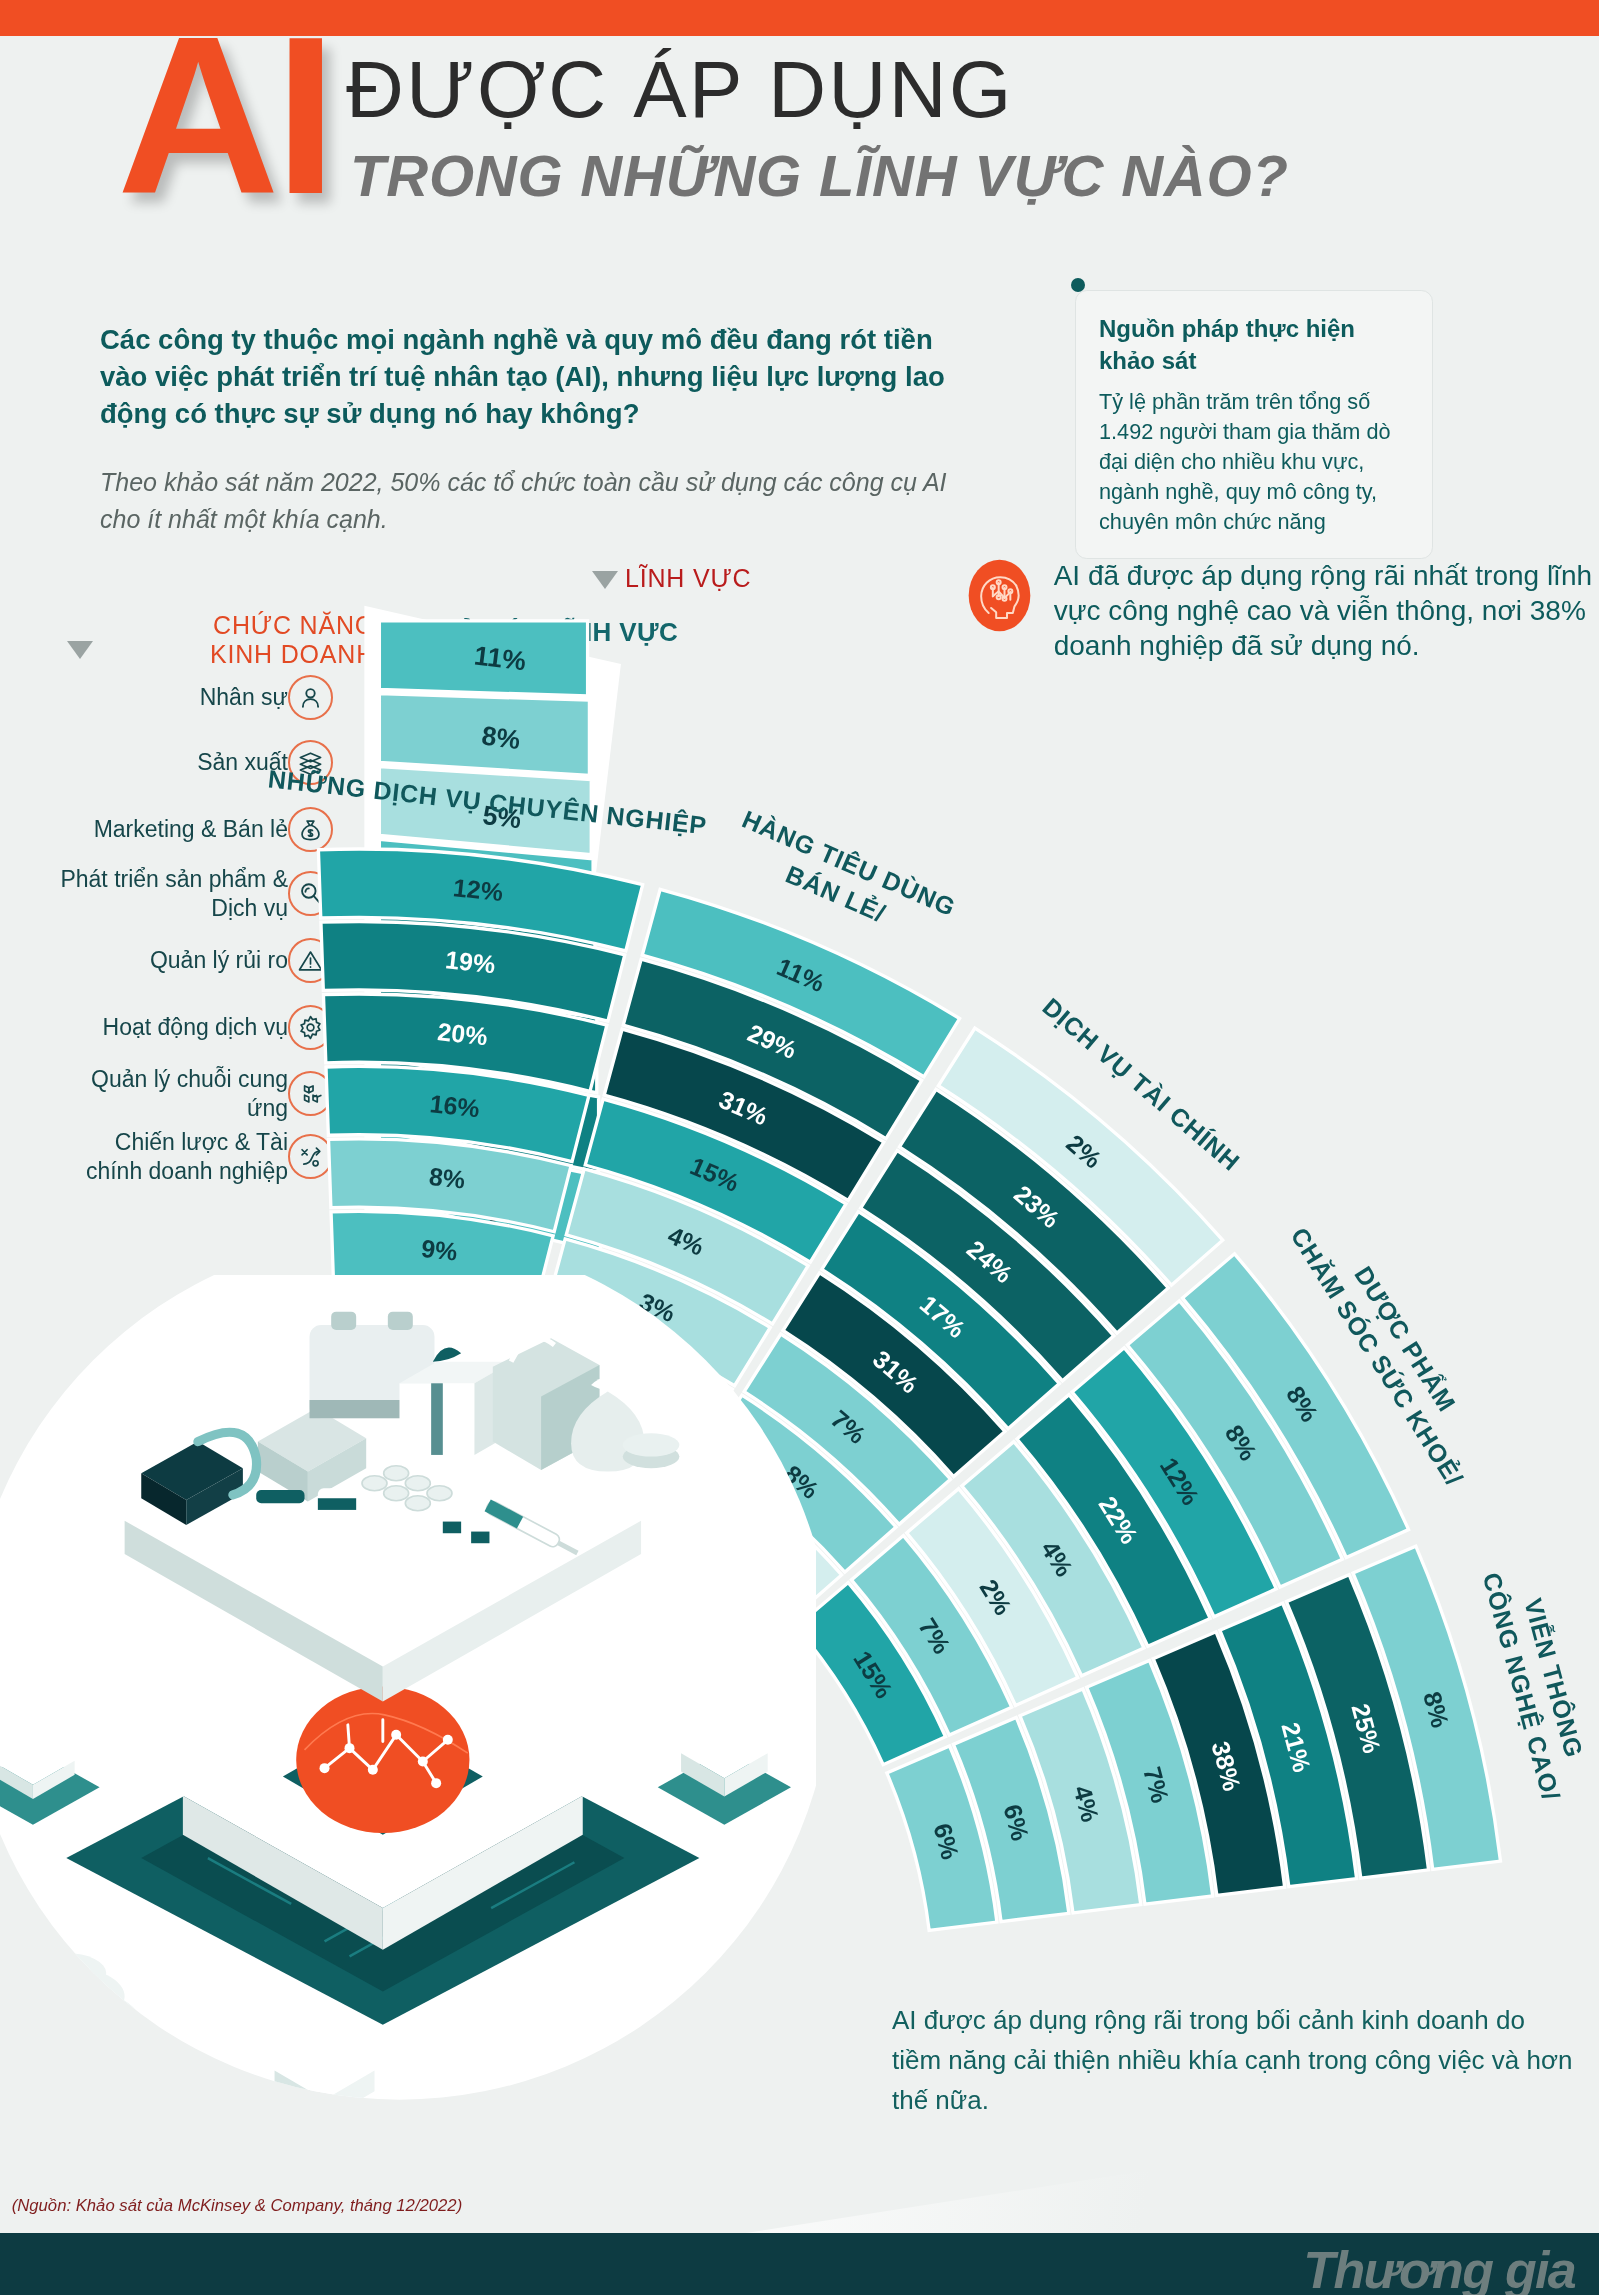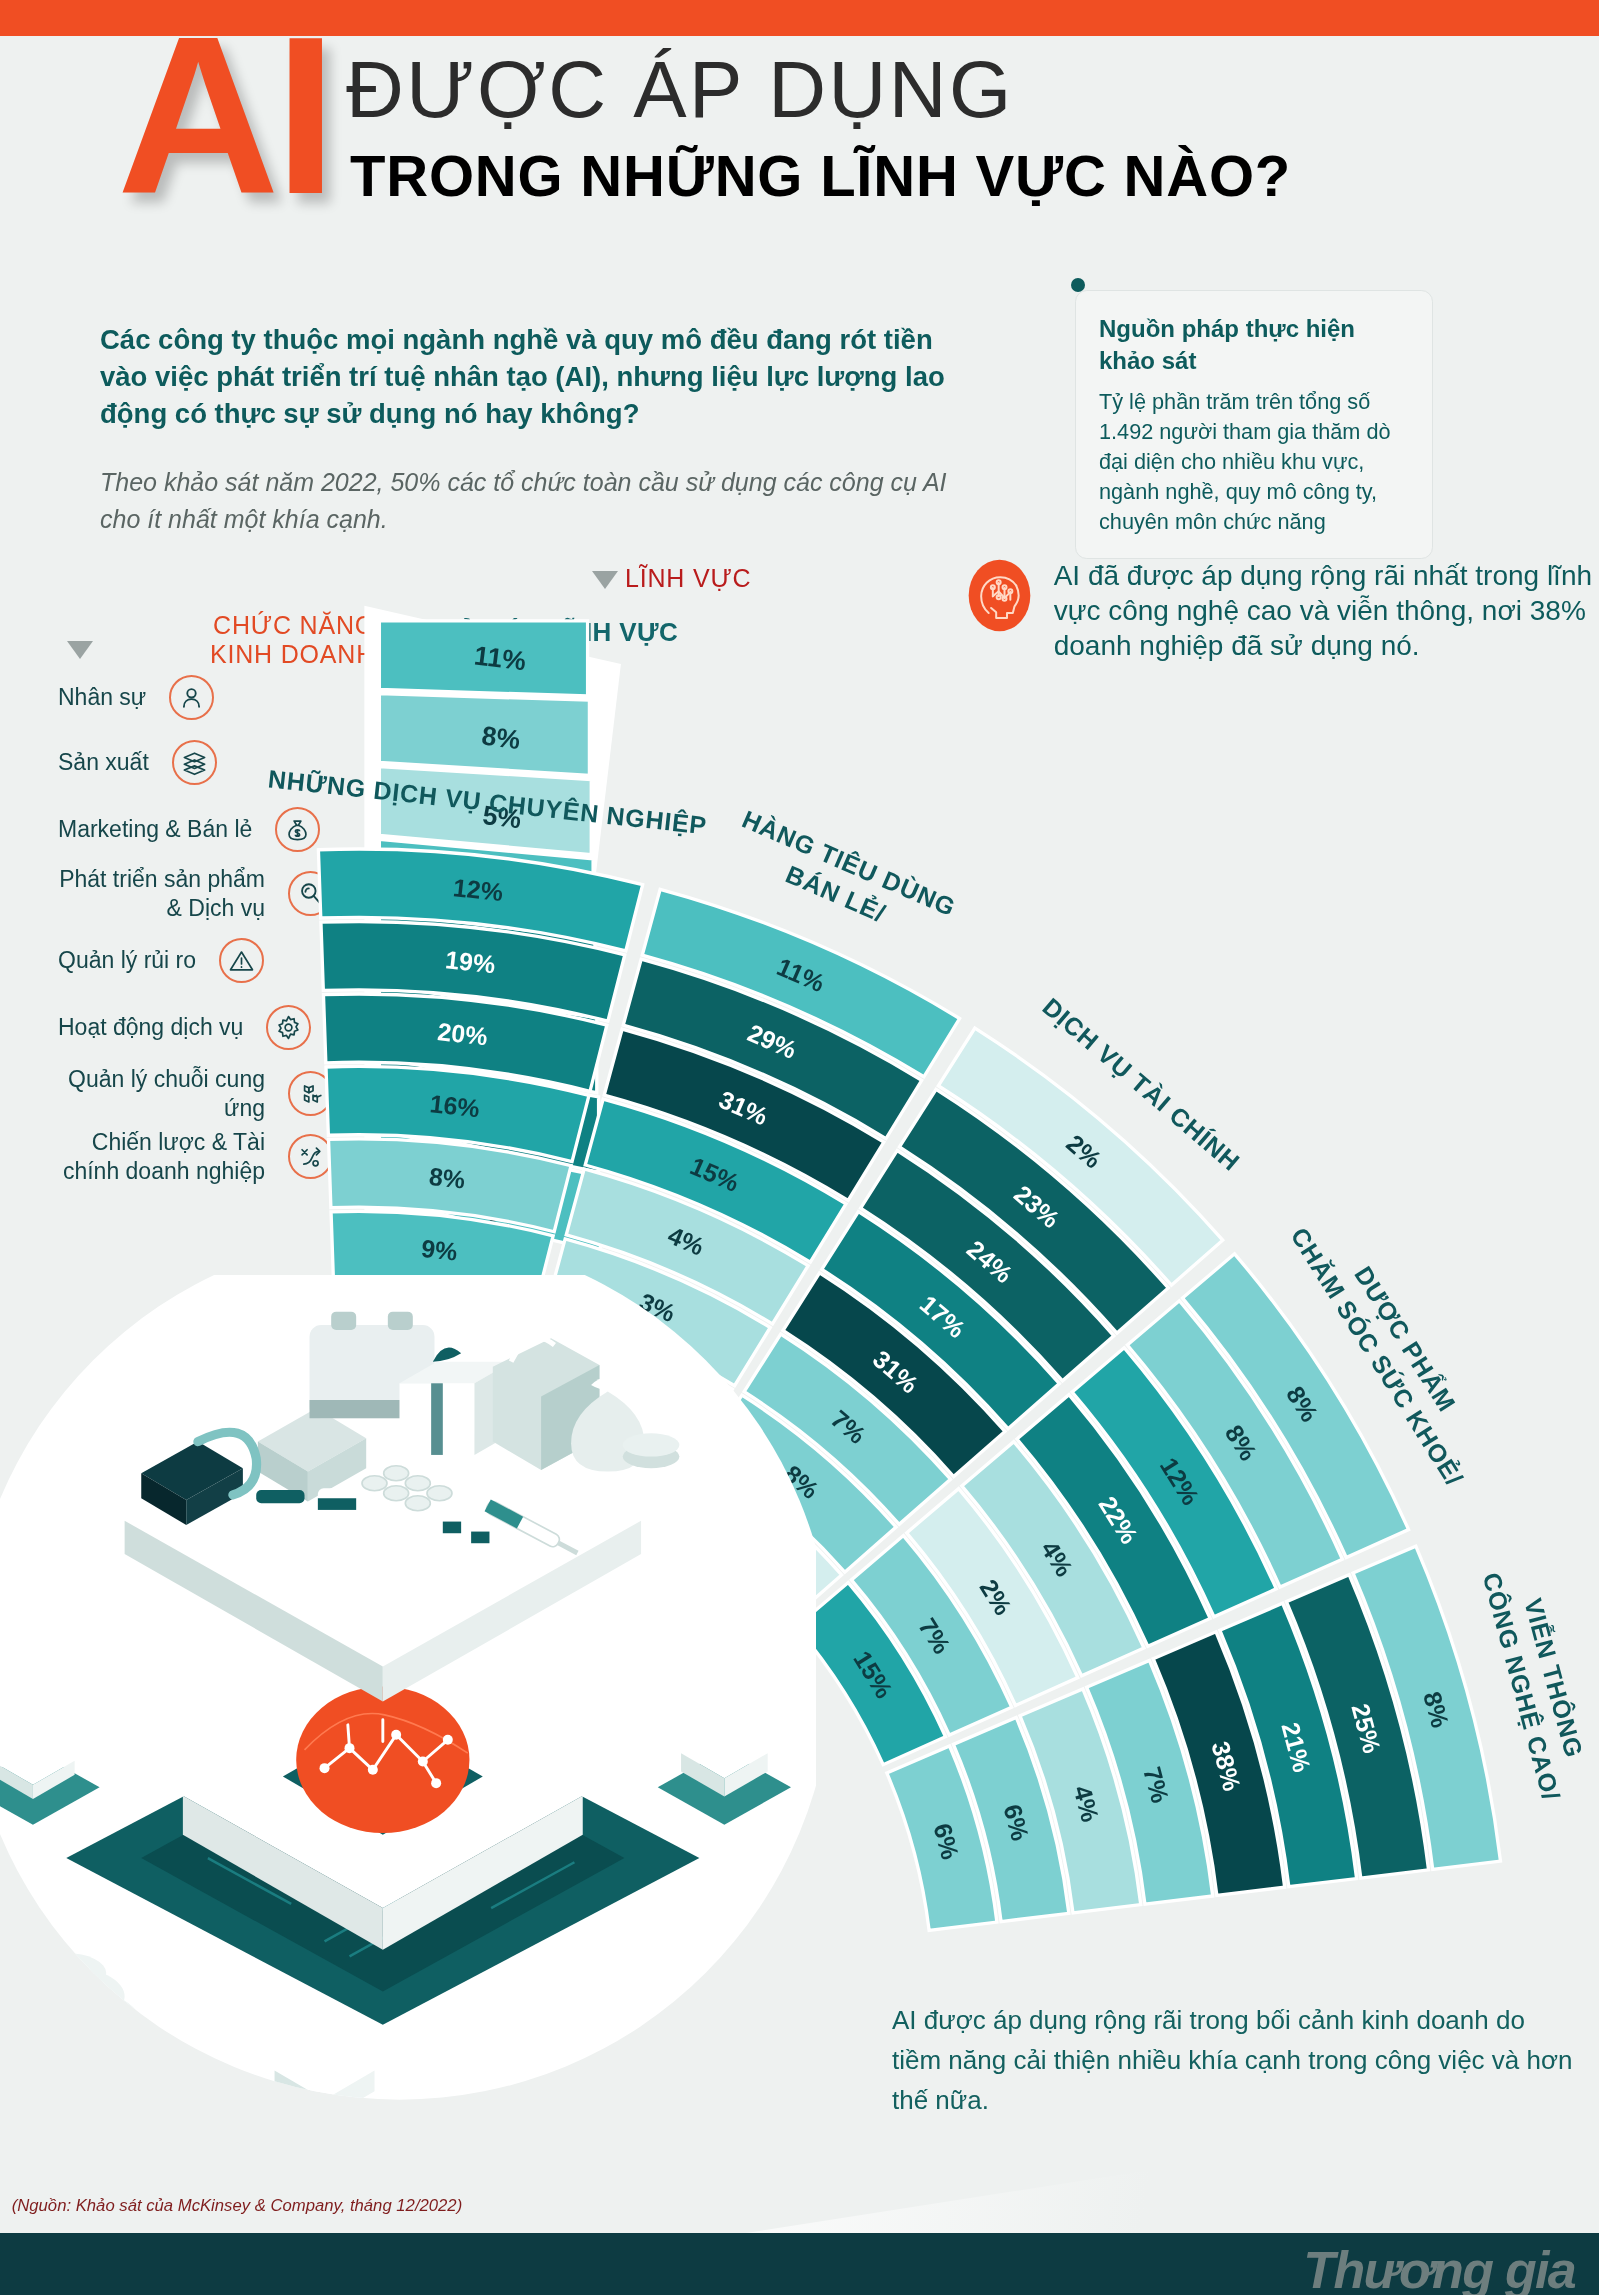--- a/index.html
+++ b/index.html
@@ -21,21 +21,22 @@
     text-shadow: 8.3px 10px 11.7px rgba(0,0,0,0.22);
   }
   .hl1 {
     position:absolute; left:229px; top:35px;
     font-size:80px; line-height:80px; font-weight:400; letter-spacing:2.5px;
     color:#2c2c2c;
   }
   .hl2 {
     position:absolute; left:233px; top:132px;
     font-size:58px; line-height:58px; font-weight:700; letter-spacing:0.8px;
-    color:#000000;
+    color:#737373;
+    font-style:italic;
   }
 
   
   .intro { position:absolute; left:100px; top:321px; width:875px; }
   .intro-lead {
     font-size:27.5px; line-height:37px; font-weight:700; color:#0d5b5c;
   }
   .intro-sub {
     margin-top:32px; font-size:25px; line-height:37px; font-style:italic; color:#5a6563;
   }
@@ -63,21 +64,21 @@
   .fnhdr {
     position:absolute; left:100px; top:611px; width:275px;
     text-align:right; color:#e24a24; font-size:25px; line-height:29px; font-weight:400; letter-spacing:0.8px;
   }
   .fnhdr .tri {
     position:absolute; left:-33px; top:30px; width:0;height:0;
     border-left:13.3px solid transparent;border-right:13.3px solid transparent;border-top:18.3px solid #9aa3a2;
   }
   .fnlist { position:absolute; left:58px; top:675px; width:275px; }
   .fnrow {
-    display:flex; align-items:center; gap:23px;
+    display:flex; align-items:center; justify-content:flex-end; gap:0;
     height:auto; margin-bottom:5px;
   }
   .fnlabel { text-align:right; font-size:23px; line-height:29px; color:#16464a; }
   .fnicon { flex:0 0 45px; width:45px; height:45px; border:2.5px solid #e8704a; border-radius:50%;
             display:flex; align-items:center; justify-content:center; }
   .fnicon svg { width:27px; height:27px; }
 
   .allhdr { position:absolute; left:379px; top:617px; font-size:26px; font-weight:700; color:#13666b; letter-spacing:0.4px; }
   .lvhdr  { position:absolute; left:625px; top:564px; font-size:25px; color:#b91c1c; letter-spacing:0.8px; }
   .lvhdr .tri { position:absolute; left:-33px; top:6.7px; width:0;height:0;

